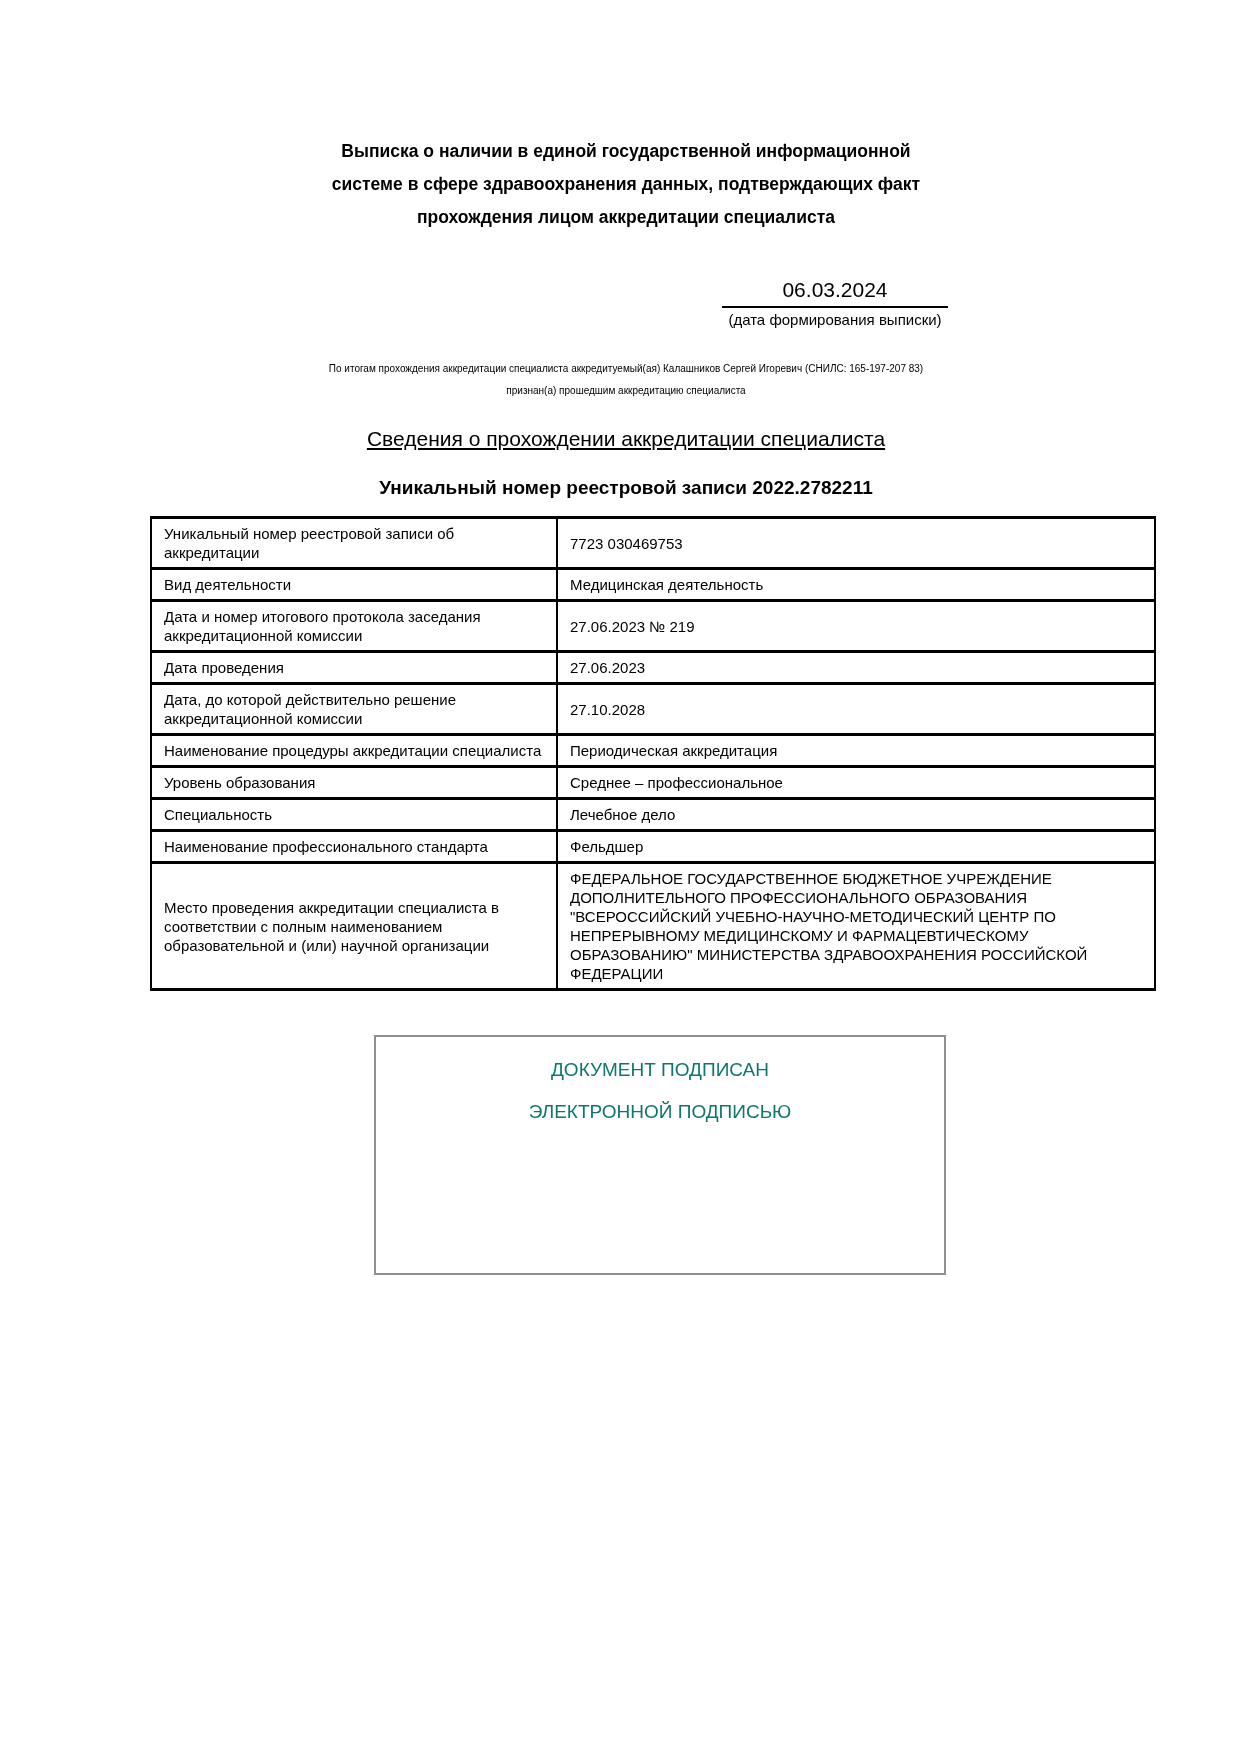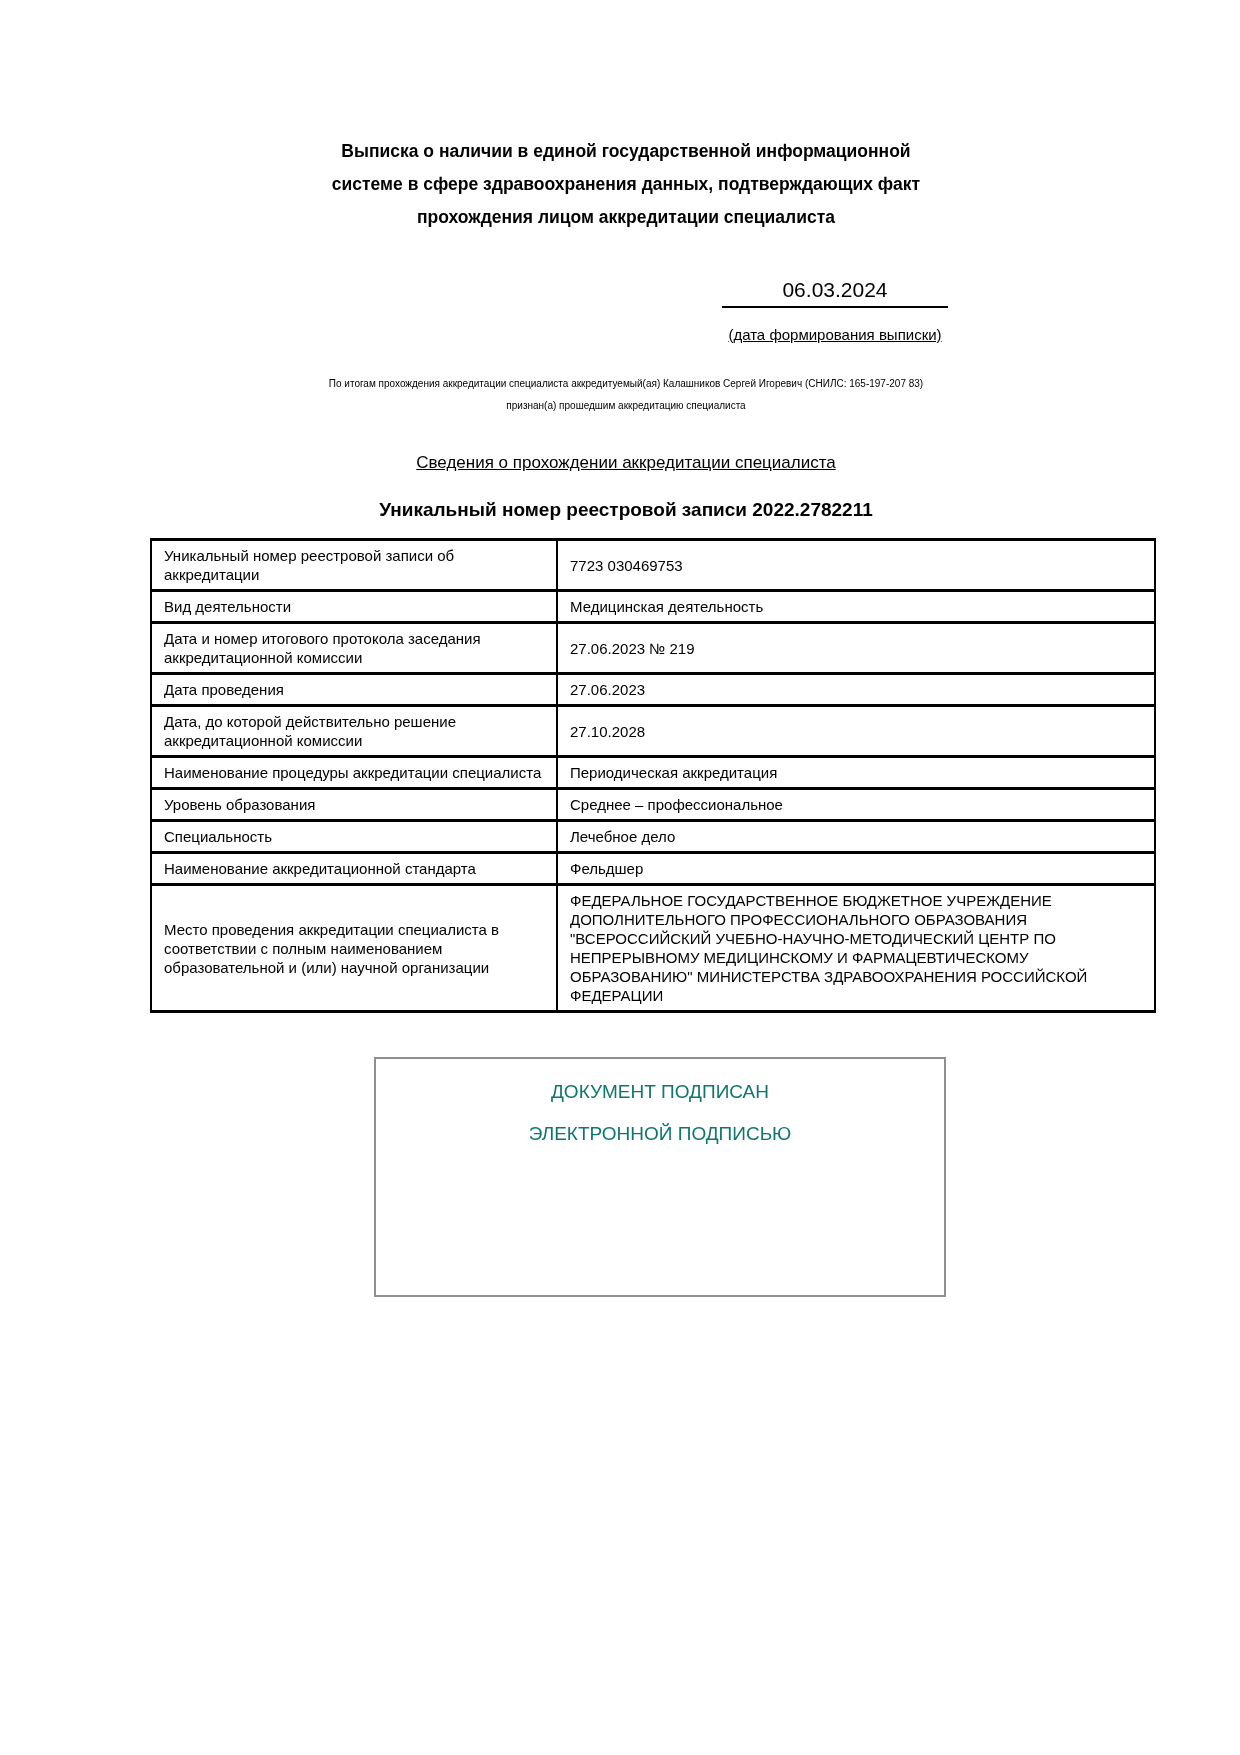--- a/index.html
+++ b/index.html
@@ -32,34 +32,33 @@
     margin: 44px 0 0 572px;
     text-align: center;
   }
   .date-value {
     font-size: 21px;
     padding-bottom: 4px;
     border-bottom: 2px solid #000000;
   }
   .date-caption {
     font-size: 15px;
-    padding-top: 18px;
+    padding-top: 3px;
     white-space: nowrap;
-    text-decoration: underline;
   }
   .intro {
     margin-top: 30px;
     text-align: center;
     font-size: 10px;
     line-height: 22px;
   }
   .section-heading {
-    margin-top: 36px;
+    margin-top: 25px;
     text-align: center;
-    font-size: 17px;
+    font-size: 21px;
     text-decoration: underline;
   }
   .registry-heading {
     margin-top: 26px;
     text-align: center;
     font-size: 19px;
     font-weight: bold;
   }
   table.acc-table {
     margin-top: 17px;
@@ -156,21 +155,21 @@
       </tr>
       <tr>
         <td class="label-col">Уровень образования</td>
         <td class="value-col">Среднее – профессиональное</td>
       </tr>
       <tr>
         <td class="label-col">Специальность</td>
         <td class="value-col">Лечебное дело</td>
       </tr>
       <tr>
-        <td class="label-col">Наименование аккредитационной стандарта</td>
+        <td class="label-col">Наименование профессионального стандарта</td>
         <td class="value-col">Фельдшер</td>
       </tr>
       <tr>
         <td class="label-col">Место проведения аккредитации специалиста в соответствии с полным наименованием образовательной и (или) научной организации</td>
         <td class="value-col">ФЕДЕРАЛЬНОЕ ГОСУДАРСТВЕННОЕ БЮДЖЕТНОЕ УЧРЕЖДЕНИЕ ДОПОЛНИТЕЛЬНОГО ПРОФЕССИОНАЛЬНОГО ОБРАЗОВАНИЯ "ВСЕРОССИЙСКИЙ УЧЕБНО-НАУЧНО-МЕТОДИЧЕСКИЙ ЦЕНТР ПО НЕПРЕРЫВНОМУ МЕДИЦИНСКОМУ И ФАРМАЦЕВТИЧЕСКОМУ ОБРАЗОВАНИЮ" МИНИСТЕРСТВА ЗДРАВООХРАНЕНИЯ РОССИЙСКОЙ ФЕДЕРАЦИИ</td>
       </tr>
     </tbody>
   </table>
 
   <div class="sig-box">

